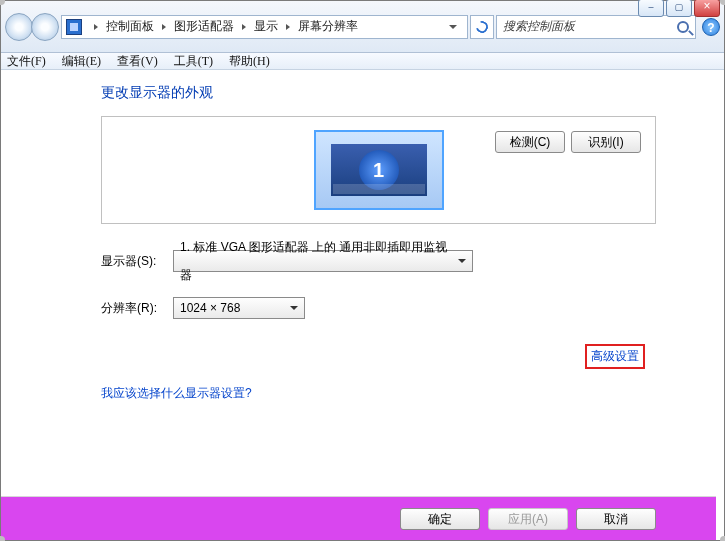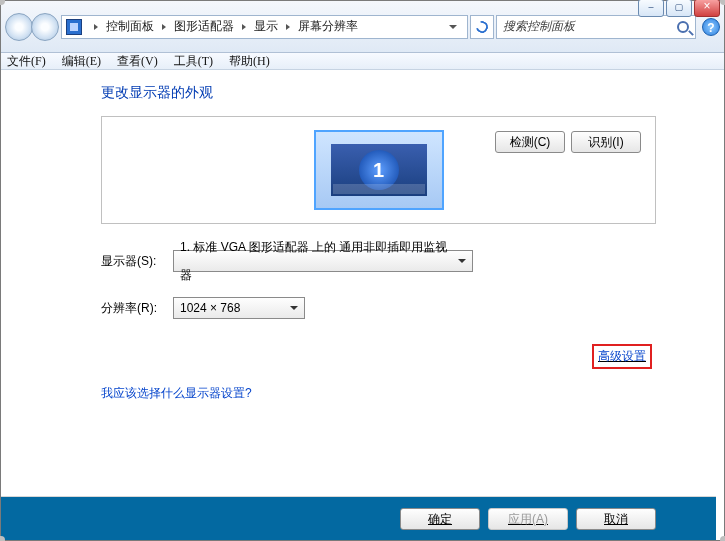--- a/index.html
+++ b/index.html
@@ -280,48 +280,46 @@
   .w7-select .dd{
     position:absolute;right:6px;top:50%;transform:translateY(-50%);
     width:0;height:0;
     border-top:4px solid #333;
     border-left:4px solid transparent;
     border-right:4px solid transparent;
   }
   .adv-row{
     display:flex;
     justify-content:flex-end;
-    margin:18px 4px 16px 0;
-    text-decoration:underline;
+    margin:18px 11px 16px 0;
   }
   .link{
     color:#0645cc;
     cursor:pointer;
     font-size:12px;
   }
   .link-block{
     margin-bottom:10px;
     display:block;
   }
   .emph-box{
     border:2px solid #e02020;
     padding:2px 4px;
   }
 
   
   .btn-bar{
     border-top:1px solid #d7d7d7;
-    background:#0369a1;
+    background:#d946ef;
     height:44px;
     display:flex;
     align-items:center;
     justify-content:flex-end;
     gap:8px;
     padding:0 60px 0 0;
-    text-decoration:underline;
   }
 
   
   .dot{position:absolute;width:8px;height:8px;border-radius:50%;background:#bfbfbf;}
   .dot.tl{top:-4px;left:-4px;}
   .dot.tr{top:-4px;right:-4px;}
   .dot.bl{bottom:-4px;left:-4px;}
   .dot.br{bottom:-4px;right:-4px;}
 </style>
 </head>

